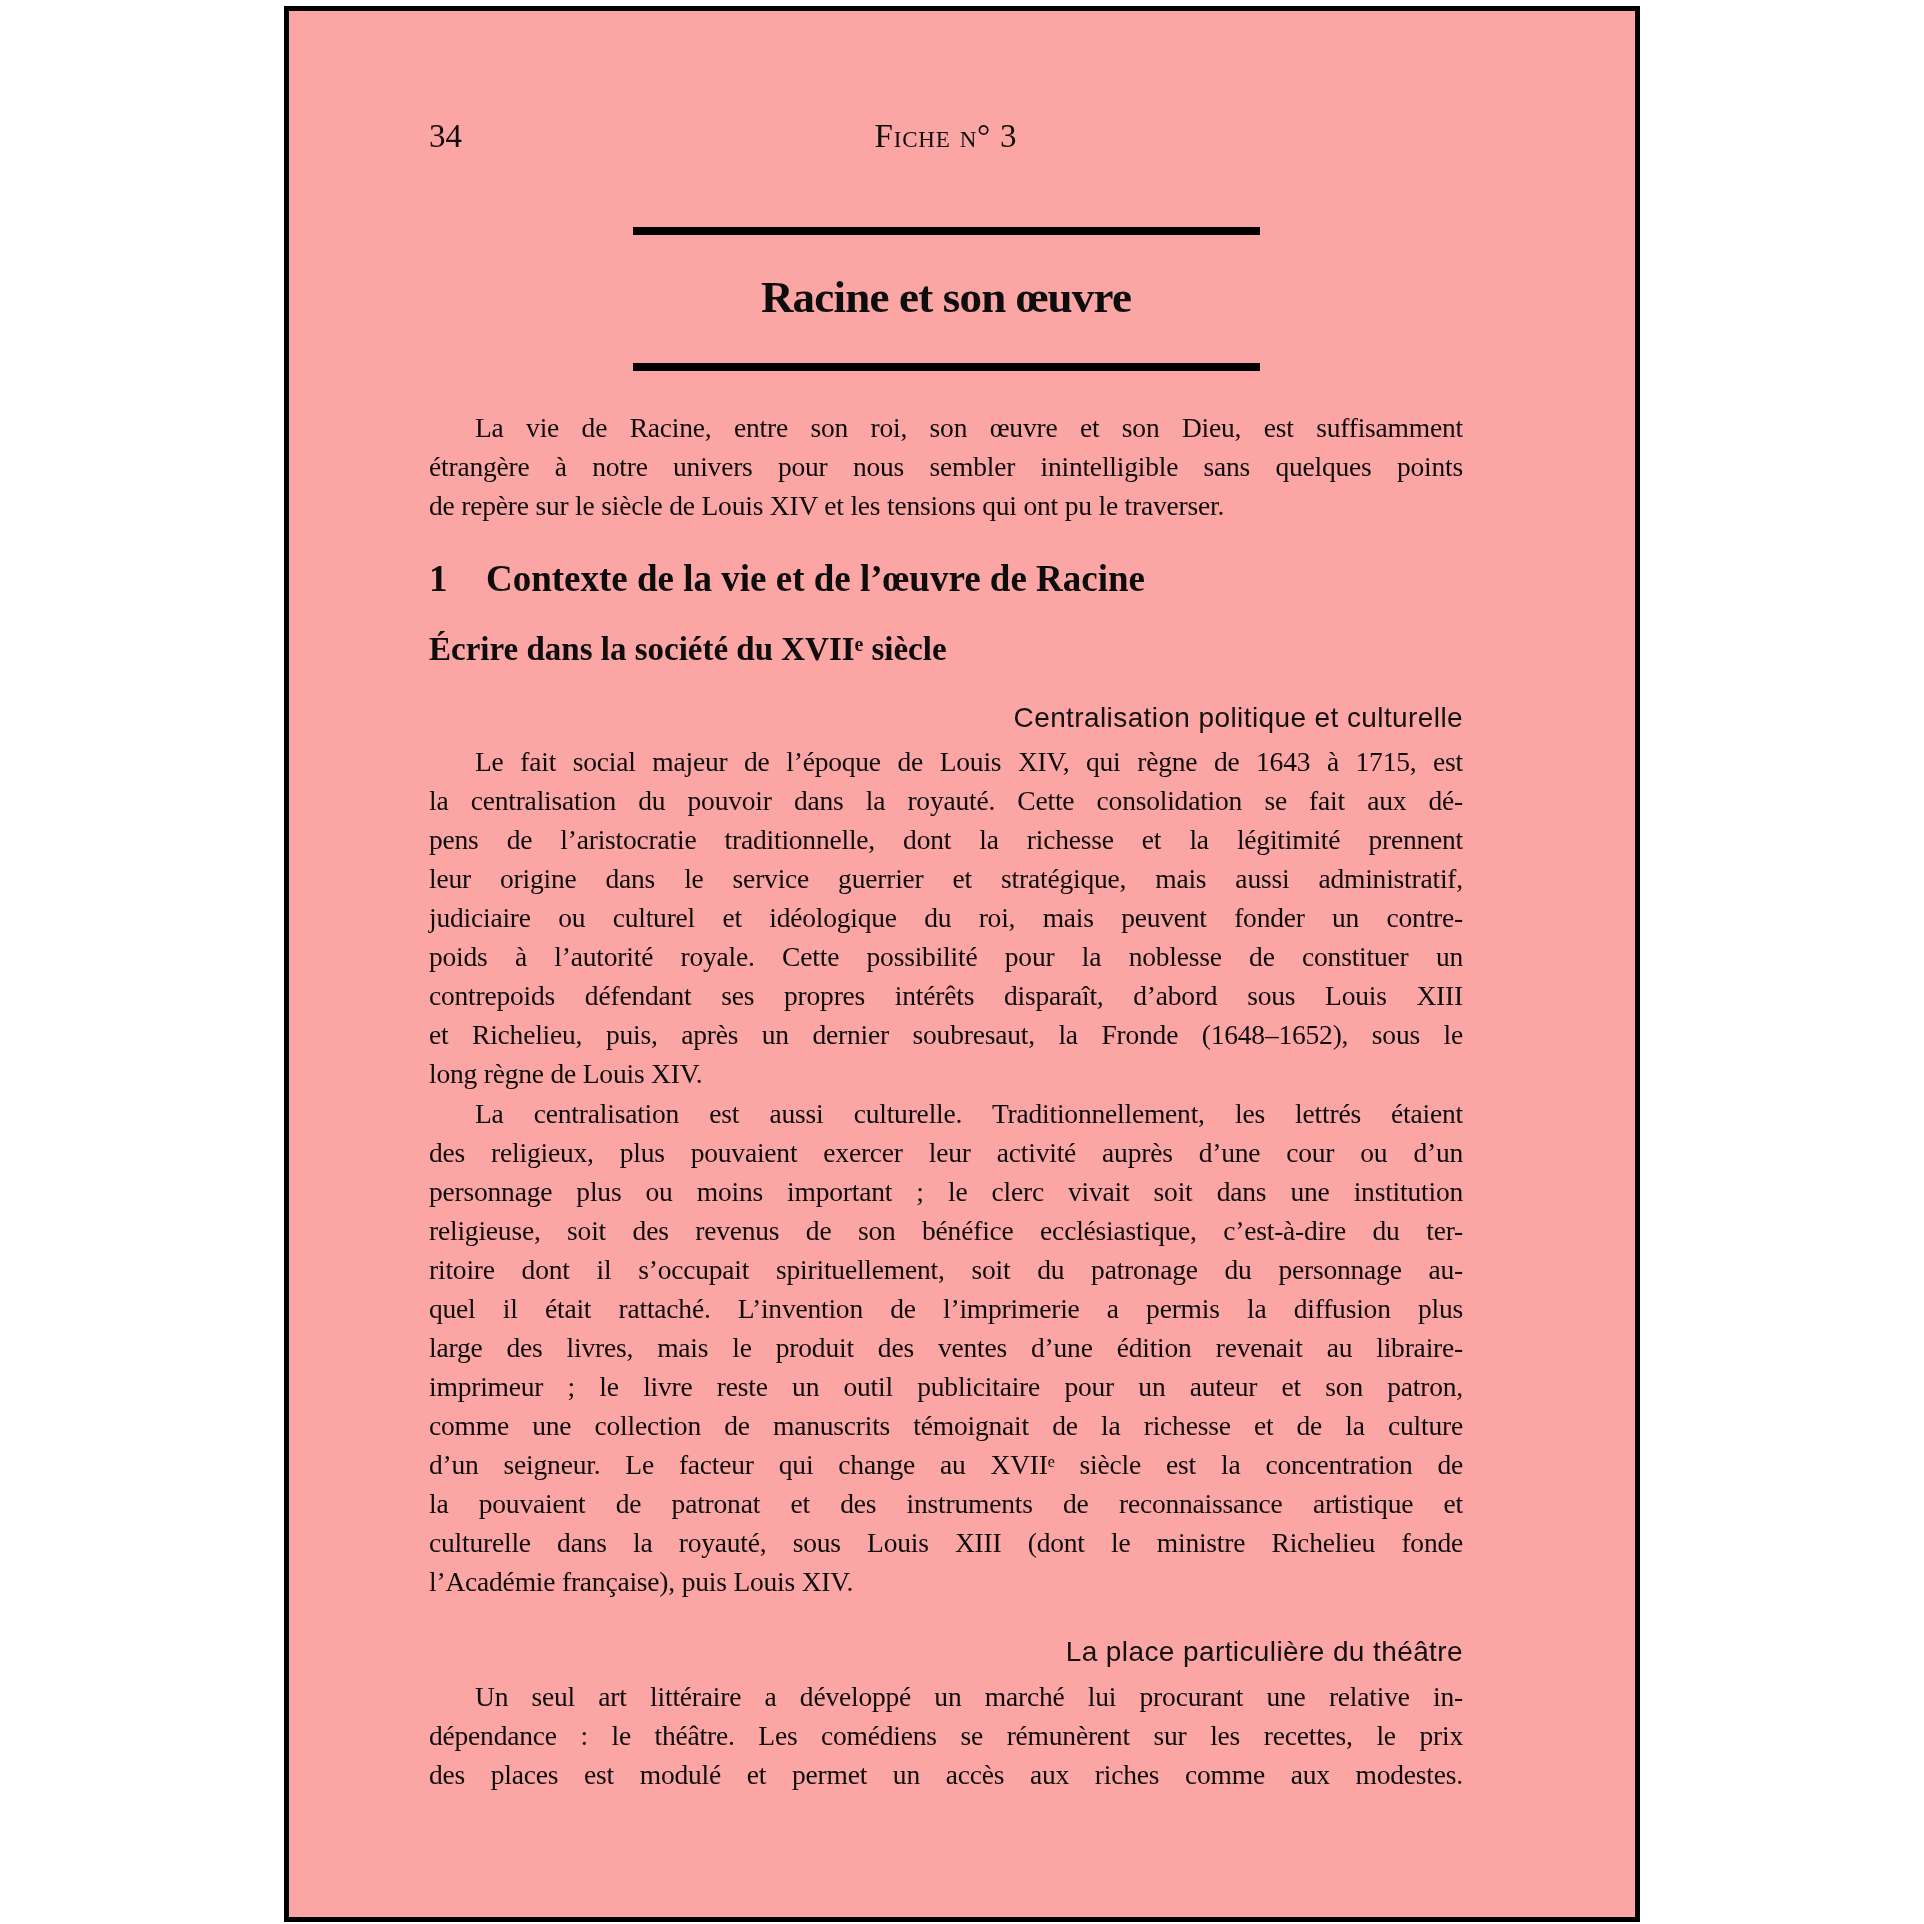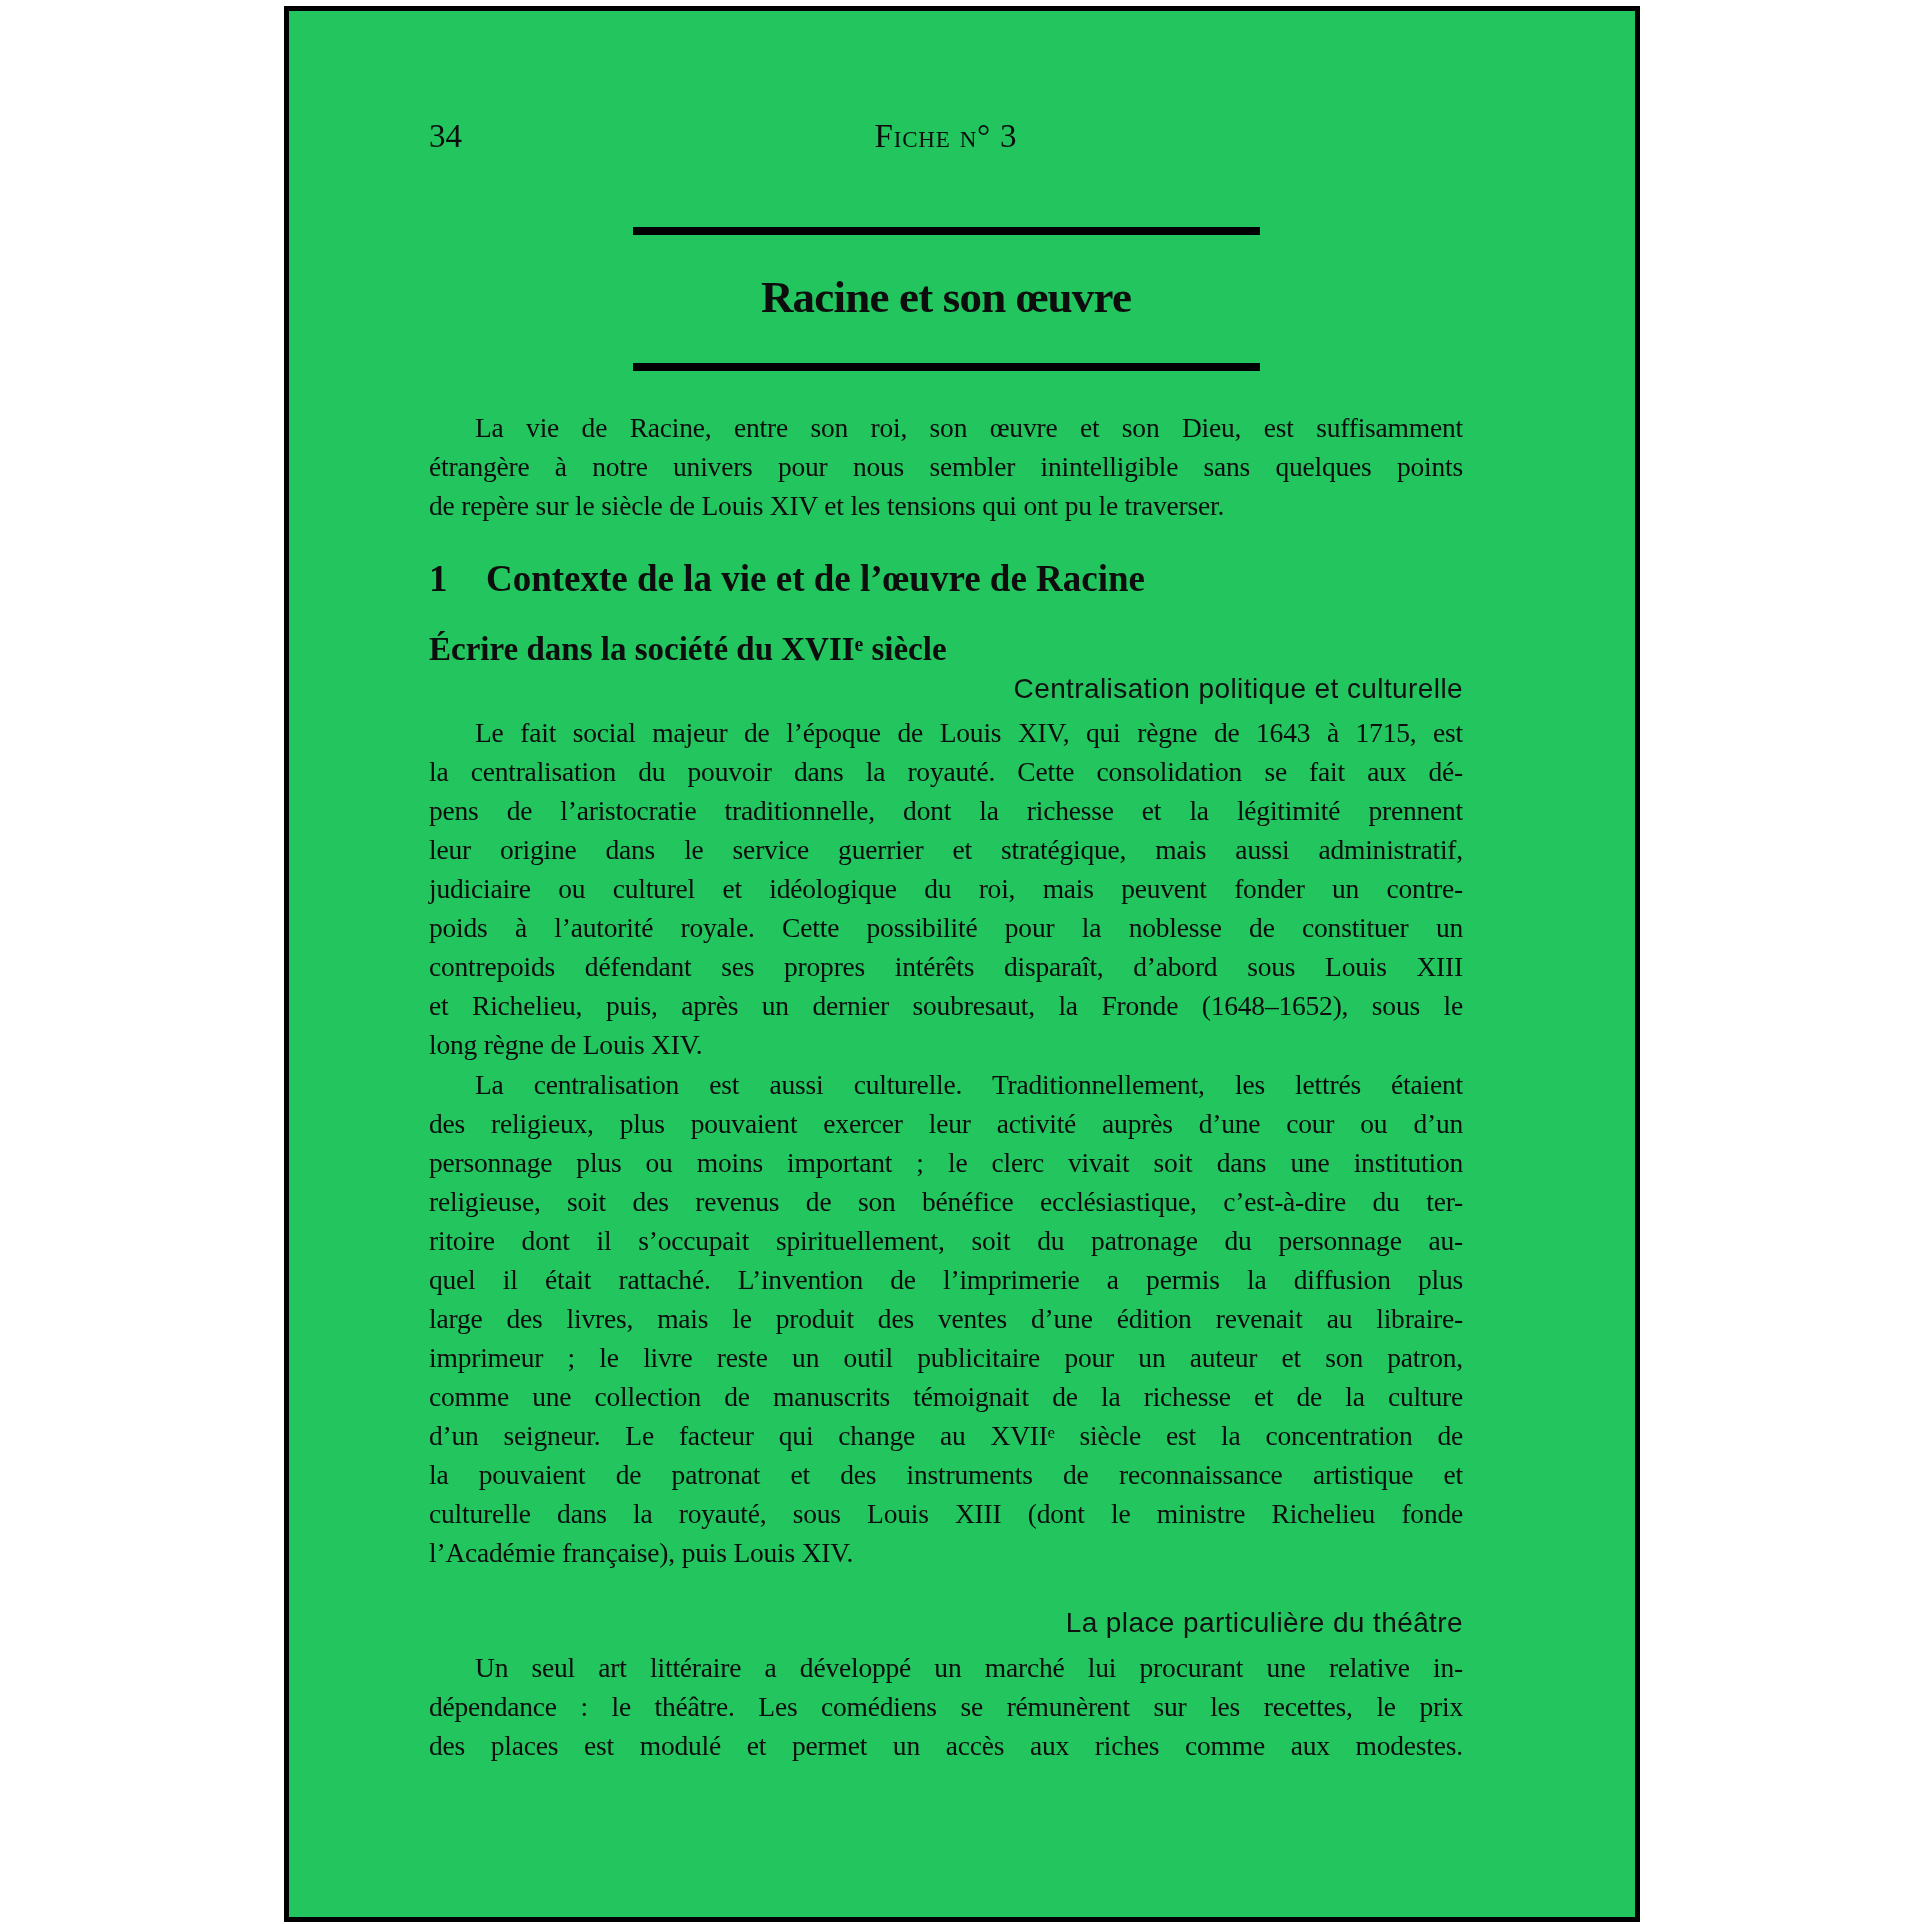--- a/index.html
+++ b/index.html
@@ -17,21 +17,21 @@
     color: #0d0d0d;
   }
   .page {
     position: absolute;
     left: 284px;
     top: 6.2px;
     width: 1356px;
     height: 1916px;
     box-sizing: border-box;
     border: 5.4px solid #000000;
-    background: #22c55e;
+    background: #fca5a5;
     padding-left: 48px;
   }
   .content {
     position: absolute;
     left: 140px;
     top: 0;
     width: 1034px;
   }
   
   .running-head {
@@ -95,20 +95,21 @@
     display: inline-block;
     min-width: 57px;
   }
   .subsection {
     margin: 30px 0 0 0;
     font-size: 33px;
     line-height: 39px;
     font-weight: bold;
   }
   .crosshead {
+    margin-top: 29px;
     font-family: "Liberation Sans", "DejaVu Sans", sans-serif;
     font-size: 28px;
     line-height: 39px;
     text-align: right;
     letter-spacing: 0.4px;
     color: #111111;
   }
   .crosshead.second { margin-top: 31px; }
 </style>
 </head>

